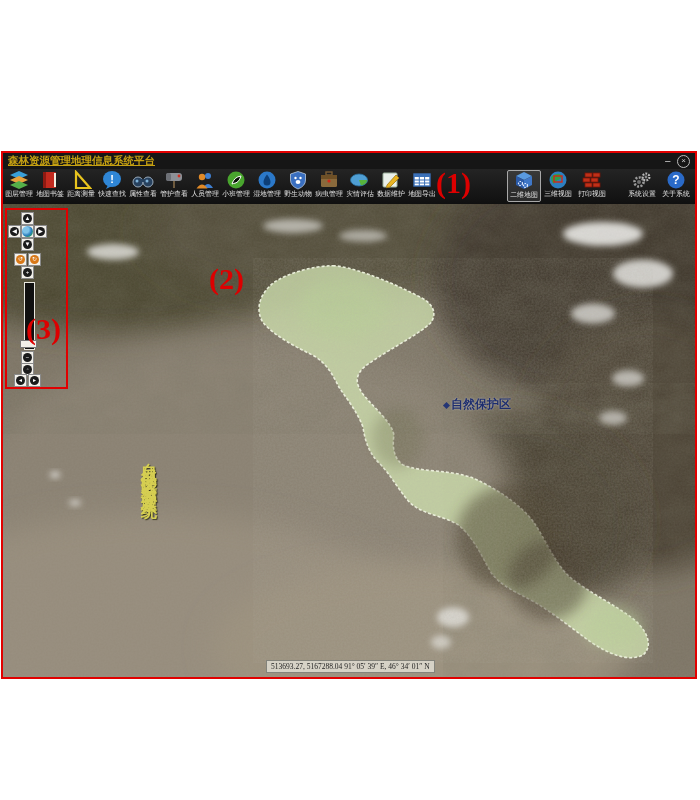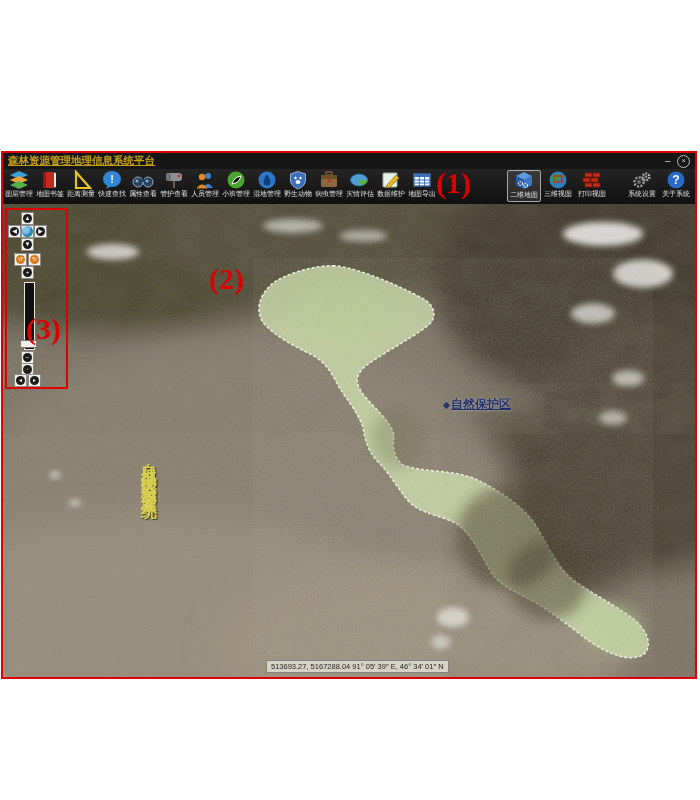--- a/index.html
+++ b/index.html
@@ -28,27 +28,27 @@
   .tbtn.selected{border:1px solid #a8a8a8;border-radius:2px;background:rgba(255,255,255,.10);box-sizing:border-box;}
   .tb-gap{width:16px;}
   .anno{position:absolute;color:#dd0000;font-family:"Liberation Serif",serif;font-weight:bold;z-index:40;}
   .anno1{left:433px;top:-3px;font-size:30px;}
   
   .map{position:relative;flex:1 1 auto;overflow:hidden;}
   .map svg.terrain{position:absolute;left:0;top:0;width:100%;height:100%;}
   .anno2{left:206px;top:58px;font-size:30px;}
   .anno3{left:23px;top:108px;font-size:30px;}
   .reserve-label{position:absolute;left:448px;top:192px;color:#1d2d6e;font-size:12px;font-weight:bold;
-    white-space:nowrap;text-shadow:0 0 2px rgba(255,255,255,.5);text-decoration:underline;}
+    white-space:nowrap;text-shadow:0 0 2px rgba(255,255,255,.5);}
   .reserve-dot{position:absolute;left:441px;top:199px;width:5px;height:5px;background:#243575;transform:rotate(45deg);}
   .watermark{position:absolute;left:134px;top:246px;width:22px;color:#d6cf52;font-size:16px;
     writing-mode:vertical-rl;text-orientation:upright;letter-spacing:4px;
     text-shadow:1px 1px 1px rgba(40,40,20,.8);font-weight:bold;}
   .statusbar{position:absolute;left:263px;top:456px;background:#d6d2c6;border:1px solid #83837b;
-    color:#222;font-family:Liberation Sans, sans-serif;font-size:7.5px;padding:1px 4px;white-space:nowrap;}
+    color:#222;font-family:Liberation Serif, serif;font-size:7.5px;padding:1px 4px;white-space:nowrap;}
   
   .navbox{position:absolute;left:2px;top:4px;width:63px;height:181px;border:2px solid #e10000;box-sizing:border-box;z-index:30;}
   .nbtn{position:absolute;width:13px;height:13px;background:#f2f0ea;border:1px solid #8a8a8a;box-sizing:border-box;
     display:flex;align-items:center;justify-content:center;cursor:pointer;}
   .nbtn .dot{width:9px;height:9px;border-radius:50%;background:#1b1b1b;color:#ffffff;font-size:6px;
     line-height:9px;text-align:center;}
   .nbtn .dot.orange{background:#d87818;}
   .nbtn .globe{width:11px;height:11px;border-radius:50%;
     background:radial-gradient(circle at 35% 35%,#7ec2e8 0 30%,#2d7fc0 55%,#1c9a4f 85%);}
   .nav-slider{position:absolute;left:17px;top:72px;width:9px;height:66px;background:#101010;

